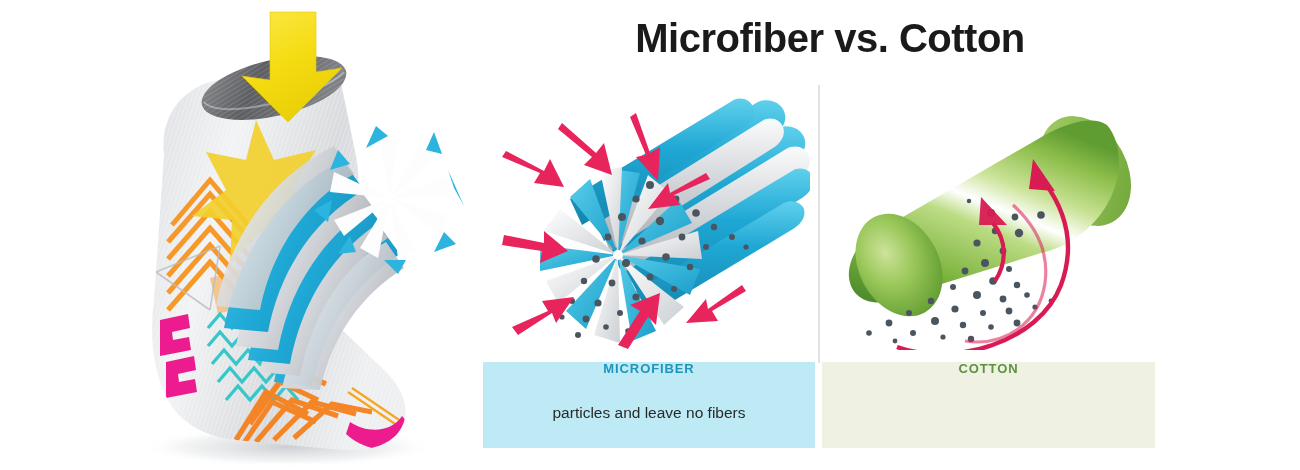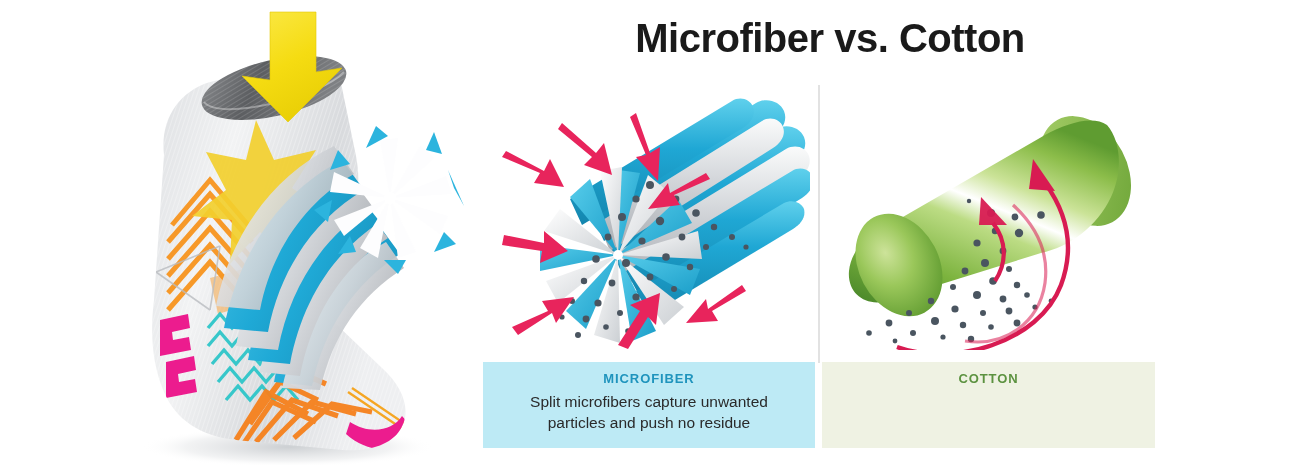--- a/index.html
+++ b/index.html
@@ -41,21 +41,21 @@
     height: 278px;
     background: #e2e2e2;
   }
 
   
   .panel {
     position: absolute;
     top: 362px;
     height: 86px;
     box-sizing: border-box;
-    padding-top: 10px;
+    padding-top: 0;
     text-align: center;
   }
   #panel-microfiber {
     left: 483px;
     width: 332px;
     background: #bdeaf5;
   }
   #panel-cotton {
     left: 822px;
     width: 333px;
@@ -476,22 +476,22 @@
         </g>
       </g>
     </svg>
   </div>
 
   <div id="divider"></div>
 
   <div class="panel" id="panel-microfiber">
     <div class="panel-heading" id="heading-microfiber">MICROFIBER</div>
     <div class="panel-body">
-      <span>Split microfibers capture unwanted</span><br>
-      <span>particles and push no residue</span>
+      <br>
+      <span>particles and leave no fibers</span>
     </div>
   </div>
 
   <div class="panel" id="panel-cotton">
     <div class="panel-heading" id="heading-cotton">COTTON</div>
   </div>
 
 </div>
 
 </body></html>

